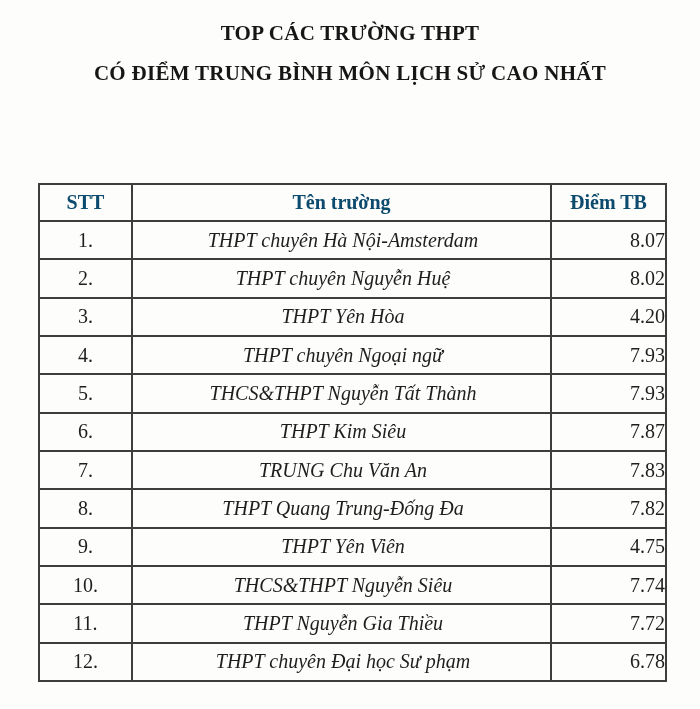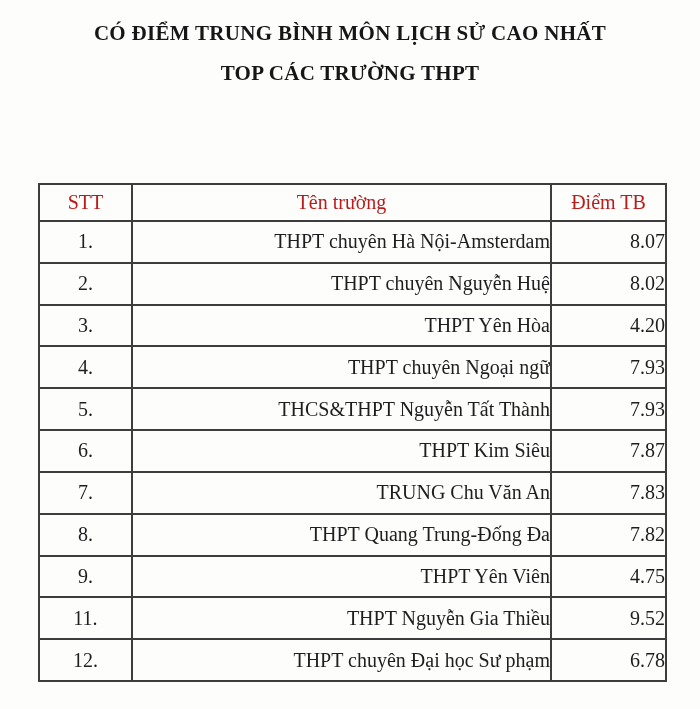--- a/index.html
+++ b/index.html
@@ -41,41 +41,42 @@
   .score-table th,
   .score-table td {
     border: 2px solid #3d3d3d;
     font-size: 20px;
     vertical-align: middle;
     padding: 0;
     overflow: hidden;
     white-space: nowrap;
   }
   .score-table th {
-    font-weight: normal;
+    font-weight: bold;
     text-align: center;
     height: 35px;
-    color: #b91c1c;
+    color: #0c4a6e;
   }
   .col-stt   { width: 93px;  }
   .col-name  { width: 419px; }
   .col-score { width: 115px; }
   td.cell-stt   { text-align: center; }
   td.cell-school {
-    text-align: right;
+    text-align: center;
     padding-left: 3px;
+    font-style: italic;
   }
   td.cell-score { text-align: right; }
 </style>
 </head>
 <body>
 
 <div class="title-block">
+  <div class="title-line">TOP CÁC TRƯỜNG THPT</div>
   <div class="title-line">CÓ ĐIỂM TRUNG BÌNH MÔN LỊCH SỬ CAO NHẤT</div>
-  <div class="title-line">TOP CÁC TRƯỜNG THPT</div>
 </div>
 
 <table class="score-table">
   <colgroup>
     <col class="col-stt">
     <col class="col-name">
     <col class="col-score">
   </colgroup>
   <thead>
     <tr>
@@ -132,25 +133,30 @@
     <td class="cell-school">THPT Quang Trung-Đống Đa</td>
     <td class="cell-score">7.82</td>
   </tr>
 
   <tr>
     <td class="cell-stt">9.</td>
     <td class="cell-school">THPT Yên Viên</td>
     <td class="cell-score">4.75</td>
   </tr>
 
+  <tr>
+    <td class="cell-stt">10.</td>
+    <td class="cell-school">THCS&amp;THPT Nguyễn Siêu</td>
+    <td class="cell-score">7.74</td>
+  </tr>
 
   <tr>
     <td class="cell-stt">11.</td>
     <td class="cell-school">THPT Nguyễn Gia Thiều</td>
-    <td class="cell-score">9.52</td>
+    <td class="cell-score">7.72</td>
   </tr>
 
   <tr>
     <td class="cell-stt">12.</td>
     <td class="cell-school">THPT chuyên Đại học Sư phạm</td>
     <td class="cell-score">6.78</td>
   </tr>
 </tbody>
 </table>
 

